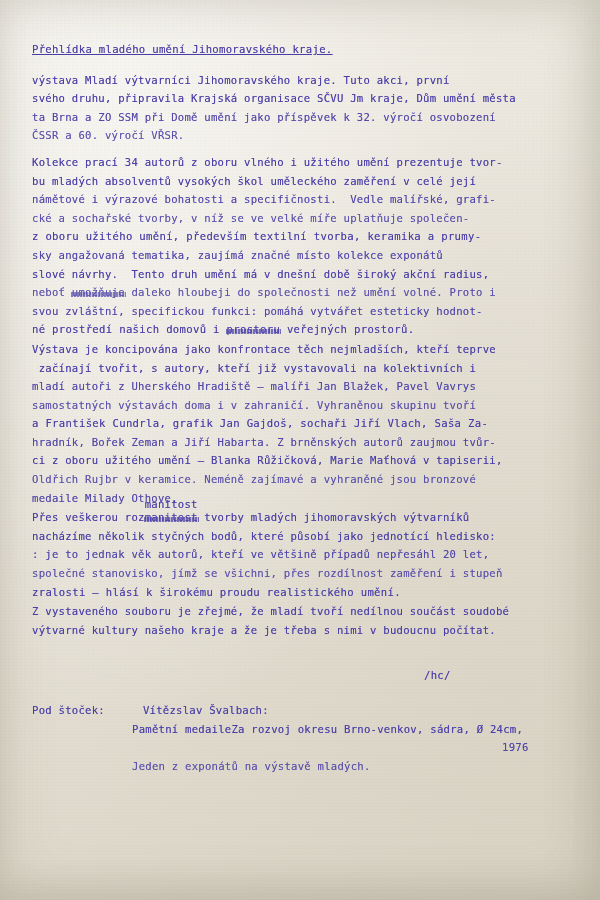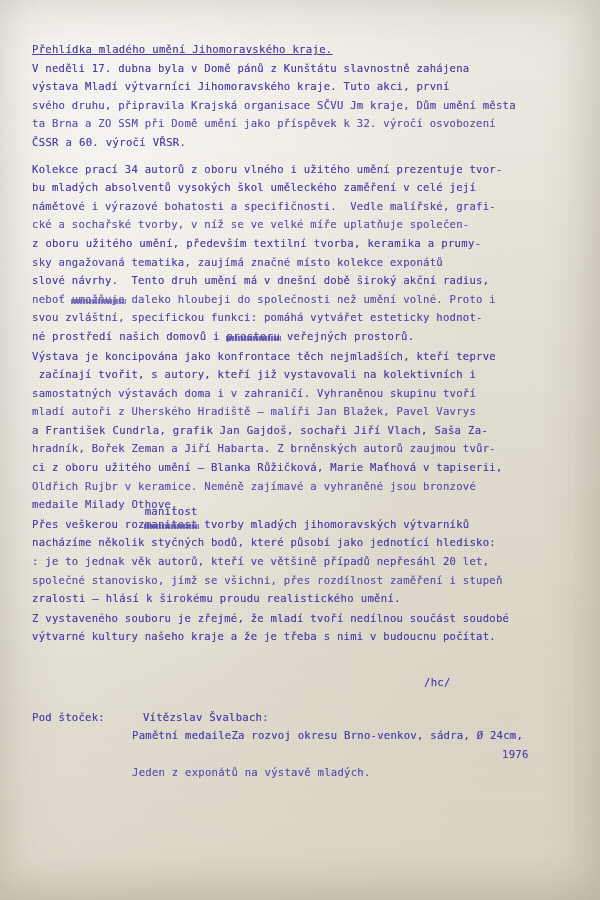--- a/index.html
+++ b/index.html
@@ -44,20 +44,21 @@
     top: 40px;
     width: 548px;
     color: #4a3ea8;
     font-size: 10.6px;
     line-height: 18.6px;
     letter-spacing: 0.25px;
     text-shadow: 0 0 0.6px rgba(74,62,168,0.55);
   }
   .title {
     text-decoration: underline;
+    margin-bottom: 12px;
     letter-spacing: 0.3px;
   }
   .line {
     display: block;
     white-space: pre;
   }
   
   .line:nth-child(3n) { opacity: .94; }
   .line:nth-child(4n) { opacity: .88; }
   .line:nth-child(5n) { letter-spacing: 0.33px; }
@@ -103,21 +104,20 @@
 <body>
 
 <div class="page">
   <div class="grain"></div>
 
   <div class="text-layer">
 
     <div class="title">Přehlídka mladého umění Jihomoravského kraje.</div>
 
     <div class="block">
-      <span class="line">V neděli 17. dubna byla v Domě pánů z Kunštátu slavnostně zahájena</span>
       <span class="line">výstava Mladí výtvarníci Jihomoravského kraje. Tuto akci, první</span>
       <span class="line">svého druhu, připravila Krajská organisace SČVU Jm kraje, Dům umění města</span>
       <span class="line">ta Brna a ZO SSM při Domě umění jako příspěvek k 32. výročí osvobození</span>
       <span class="line">ČSSR a 60. výročí VŘSR.</span>
     </div>
 
     <div class="gap-sm"></div>
 
     <div class="block">
       <span class="line">Kolekce prací 34 autorů z oboru vlného i užitého umění prezentuje tvor-</span>
@@ -128,22 +128,22 @@
       <span class="line">sky angažovaná tematika, zaujímá značné místo kolekce exponátů</span>
       <span class="line">slové návrhy.  Tento druh umění má v dnešní době široký akční radius,</span>
       <span class="line"><span>neboť </span><span class="strike">umožňuje</span><span> daleko hloubeji do společnosti než umění volné. Proto i</span></span>
       <span class="line">svou zvláštní, specifickou funkci: pomáhá vytvářet esteticky hodnot-</span>
       <span class="line"><span>né prostředí našich domovů i </span><span class="strike">prostoru</span><span> veřejných prostorů.</span></span>
     </div>
 
     <div class="block">
       <span class="line">Výstava je koncipována jako konfrontace těch nejmladších, kteří teprve</span>
       <span class="line"> začínají tvořit, s autory, kteří již vystavovali na kolektivních i</span>
+      <span class="line">mladí autoři z Uherského Hradiště – malíři Jan Blažek, Pavel Vavrys</span>
       <span class="line">samostatných výstavách doma i v zahraničí. Vyhraněnou skupinu tvoří</span>
-      <span class="line">mladí autoři z Uherského Hradiště – malíři Jan Blažek, Pavel Vavrys</span>
       <span class="line">a František Cundrla, grafik Jan Gajdoš, sochaři Jiří Vlach, Saša Za-</span>
       <span class="line">hradník, Bořek Zeman a Jiří Habarta. Z brněnských autorů zaujmou tvůr-</span>
       <span class="line">ci z oboru užitého umění – Blanka Růžičková, Marie Maťhová v tapiserii,</span>
       <span class="line">Oldřich Rujbr v keramice. Neméně zajímavé a vyhraněné jsou bronzové</span>
       <span class="line">medaile Milady Othove.</span>
     </div>
 
     <div class="block">
       <span class="line"><span>Přes veškerou roz</span><span class="overtype"><span class="above">manitost</span><span class="strike">manitost</span></span><span> tvorby mladých jihomoravských výtvarníků</span></span>
       <span class="line">nacházíme několik styčných bodů, které působí jako jednotící hledisko:</span>

